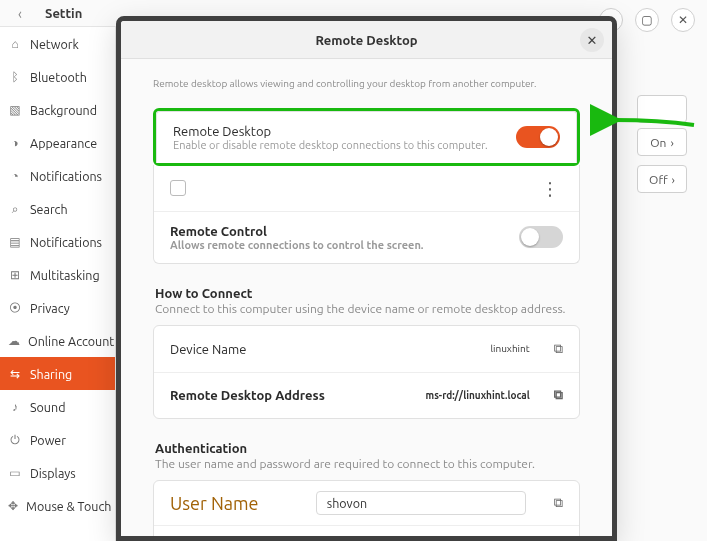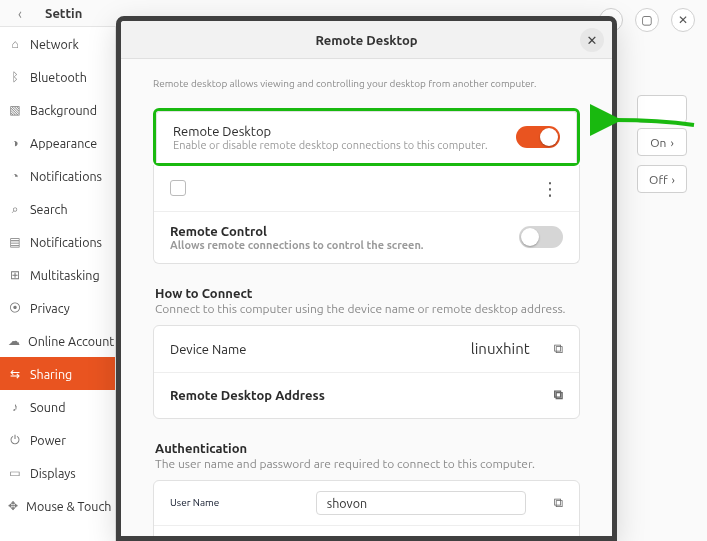--- a/index.html
+++ b/index.html
@@ -52,28 +52,28 @@
   .switch.off { background:#d6d6d6; }
   .switch.off .knob { left:2px; }
 
   .checkbox { width:16px; height:16px; border:1.5px solid #bbb; border-radius:3px; background:#fff;}
 
   .kebab { font-size:18px; color:#555; line-height:1; padding:0 4px;}
 
   .section-h { font-size:13px; font-weight:700; color:#2b2b2b; margin:22px 0 2px 2px;}
   .section-sub { font-size:12px; color:#8a8a8a; margin:0 0 10px 2px;}
 
-  .value-text { font-size:15px; color:#333; }
+  .value-text { font-size:10px; color:#333; }
   .copy-ico { color:#666; font-size:13px; margin-left:14px; cursor:pointer;}
 
   .input { height:24px; border:1px solid #d9d9d9; border-radius:4px; padding:0 10px; font-size:12.5px; color:#333; background:#fff; width:210px;}
   .input-wrap { display:flex; align-items:center; gap:14px;}
   .fieldrow { display:flex; align-items:center; justify-content:space-between; padding:10px 16px;}
   .fieldrow + .fieldrow { border-top:1px solid #eee;}
-  .fieldrow .label { font-size:10px; color:#0f172a; }
+  .fieldrow .label { font-size:18px; color:#a16207; }
 
   
   .arrow { position:absolute; top:120px; right:8px; pointer-events:none; }
   .arrow svg { overflow:visible; }
 </style>
 </head>
 <body>
 
 <div class="stage">
 
@@ -205,20 +205,21 @@
         <div class="row">
           <span class="row-title">Device Name</span>
           <div class="row-left-h">
             <span class="value-text">linuxhint</span>
             <span class="copy-ico">⧉</span>
           </div>
         </div>
         <div class="row">
           <span class="row-title">Remote Desktop Address</span>
           <div class="row-left-h">
+            <span class="value-text">ms-rd://linuxhint.local</span>
             <span class="copy-ico">⧉</span>
           </div>
         </div>
       </div>
 
       <div class="section-h">Authentication</div>
       <div class="section-sub">The user name and password are required to connect to this computer.</div>
       <div class="card">
         <div class="fieldrow">
           <span class="label">User Name</span>

